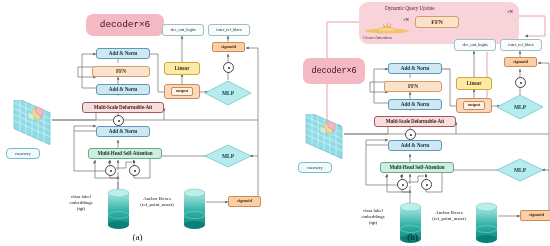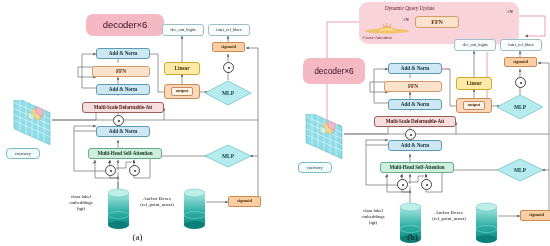--- a/index.html
+++ b/index.html
@@ -14,21 +14,21 @@
   .addnorm{background:#cfe7f2;border:1px solid #5a9bb5;border-radius:3px;font-size:5.2px;color:#11333f;}
   .ffn{background:#fbe2cd;border:1px solid #d79b67;border-radius:3px;font-size:5.4px;color:#5a3410;}
   .msda{background:#f6dede;border:1px solid #a05a5a;border-radius:3px;font-size:5.1px;color:#4d1717;}
   .mhsa{background:#cfeedd;border:1px solid #63ad8a;border-radius:3px;font-size:5.1px;color:#134029;}
   .linear{background:#fdeaa8;border:1px solid #cfa92c;border-radius:3px;font-size:5.4px;color:#4a3a04;}
   .outerout{background:#fbd7bc;border:1px solid #d08b55;border-radius:3px;}
   .outbox{background:#fdf2e7;border:1px solid #c98c58;border-radius:2px;font-size:4.6px;color:#5a3410;padding:1px 4px;font-weight:bold;}
   .sigmoid{background:#fbcfa6;border:1px solid #d08b55;border-radius:2px;font-size:4.7px;color:#5a3410;}
   .tag{background:#fbfdfd;border:1px solid #9cbfc9;border-radius:3px;font-size:4.5px;color:#24333a;font-weight:normal;}
   .memtag{background:#f2fbfc;border:1px solid #79bcc8;border-radius:4px;font-size:4.8px;color:#1c3b44;font-weight:normal;}
-  .decoder{background:#f5b9c4;border-radius:7px;font-size:9.5px;color:#3a1220;font-weight:normal;font-family:Liberation Sans, sans-serif;}
+  .decoder{background:#f5b9c4;border-radius:7px;font-size:9.5px;color:#3a1220;font-weight:normal;font-family:Liberation Mono, monospace;}
   .dqu{background:#f9d3da;border-radius:9px;}
   .dqu-title{position:absolute;font-size:5.2px;color:#5b1f2c;font-family:"Liberation Serif",serif;}
   .xn{position:absolute;font-size:4.4px;color:#3a1220;font-weight:bold;}
   .ca-label{position:absolute;font-size:4.5px;color:#5b1f2c;}
   .plain{font-size:4.8px;color:#111;font-weight:normal;line-height:1.25;font-family:"Liberation Serif",serif;}
   .diamond{position:absolute;}
   .diamond .dlabel{position:absolute;left:0;top:0;width:100%;height:100%;display:flex;align-items:center;justify-content:center;font-size:5.4px;font-weight:bold;color:#0e3c44;}
   .op{position:absolute;border:1px solid #444;border-radius:50%;background:#fff;}
   .op::after{content:"";position:absolute;left:50%;top:50%;width:2px;height:2px;margin:-1px 0 0 -1px;border-radius:50%;background:#333;}
   .qkv{position:absolute;font-size:4.2px;color:#111;font-style:italic;font-weight:normal;}

